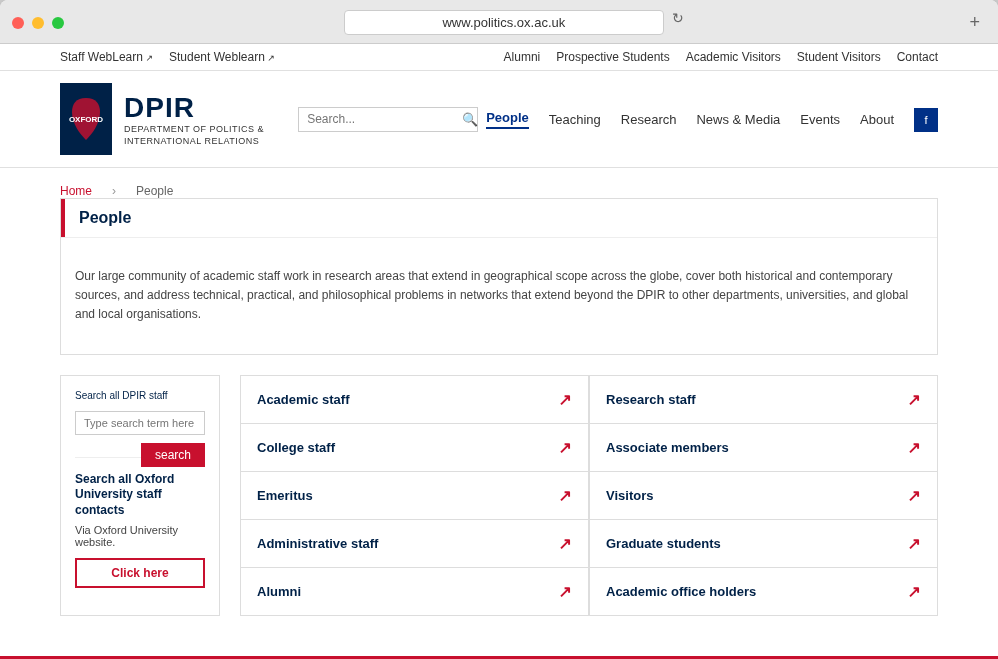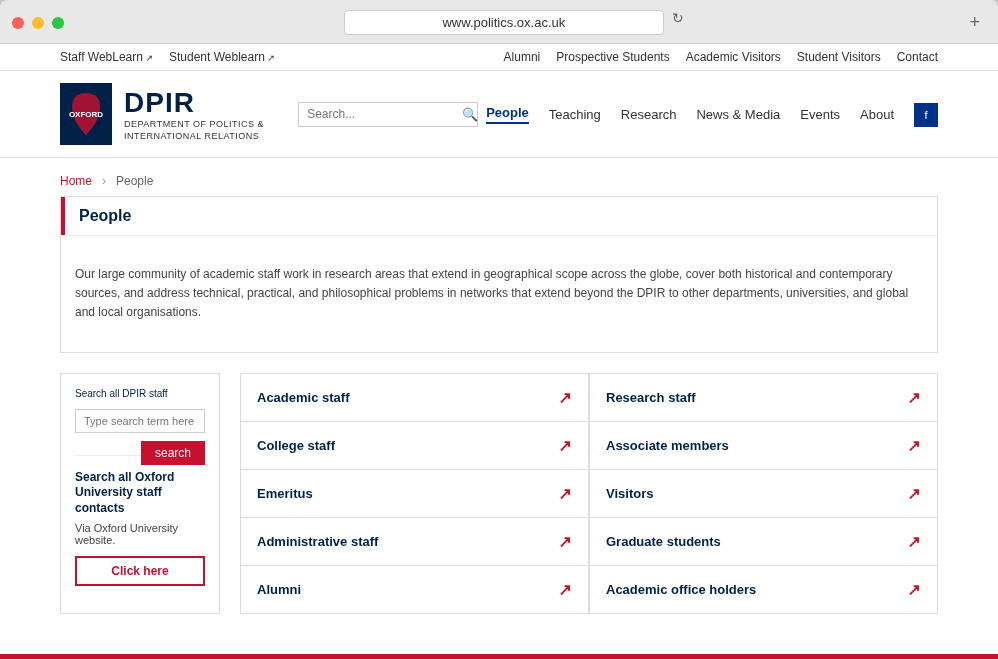--- a/index.html
+++ b/index.html
@@ -64,21 +64,21 @@
     
     
     .header {
       display: flex; justify-content: space-between; align-items: center;
       padding: 12px 60px; border-bottom: 1px solid #e0e0e0;
     }
     
     .logo-area { display: flex; align-items: center; gap: 12px; }
     
     .oxford-shield {
-      width: 52px; height: 62px; background: #002147;
+      width: 52px; height: 72px; background: #002147;
       display: flex; align-items: center; justify-content: center;
       position: relative; overflow: hidden;
     }
     
     .oxford-shield svg { width: 40px; height: 50px; }
     
     .dpir-text-area { line-height: 1.2; }
     .dpir-title { font-size: 28px; font-weight: bold; color: #002147; letter-spacing: 1px; }
     .dpir-subtitle { font-size: 9px; color: #333; letter-spacing: 0.5px; line-height: 1.3; }
     
@@ -104,21 +104,21 @@
     
     .nav-icon {
       width: 24px; height: 24px; background: #003087; color: white;
       display: flex; align-items: center; justify-content: center; font-size: 11px;
     }
     
     
     .content-area { padding: 16px 60px 30px; }
     
     
-    .breadcrumb { font-size: 12px; color: #666; margin-bottom: 8px; display: flex; align-items: center; gap: 10px; }
+    .breadcrumb { font-size: 12px; color: #666; margin-bottom: 0; display: flex; align-items: center; gap: 20px; }
     .breadcrumb a { color: #c8102e; text-decoration: none; }
     .breadcrumb-sep { color: #999; }
     
     
     .page-section { border: 1px solid #ddd; padding: 0; margin-bottom: 20px; }
     
     .page-title {
       font-size: 16px; font-weight: bold; color: #002147;
       padding: 10px 14px; border-left: 4px solid #c8102e; background: white;
     }

